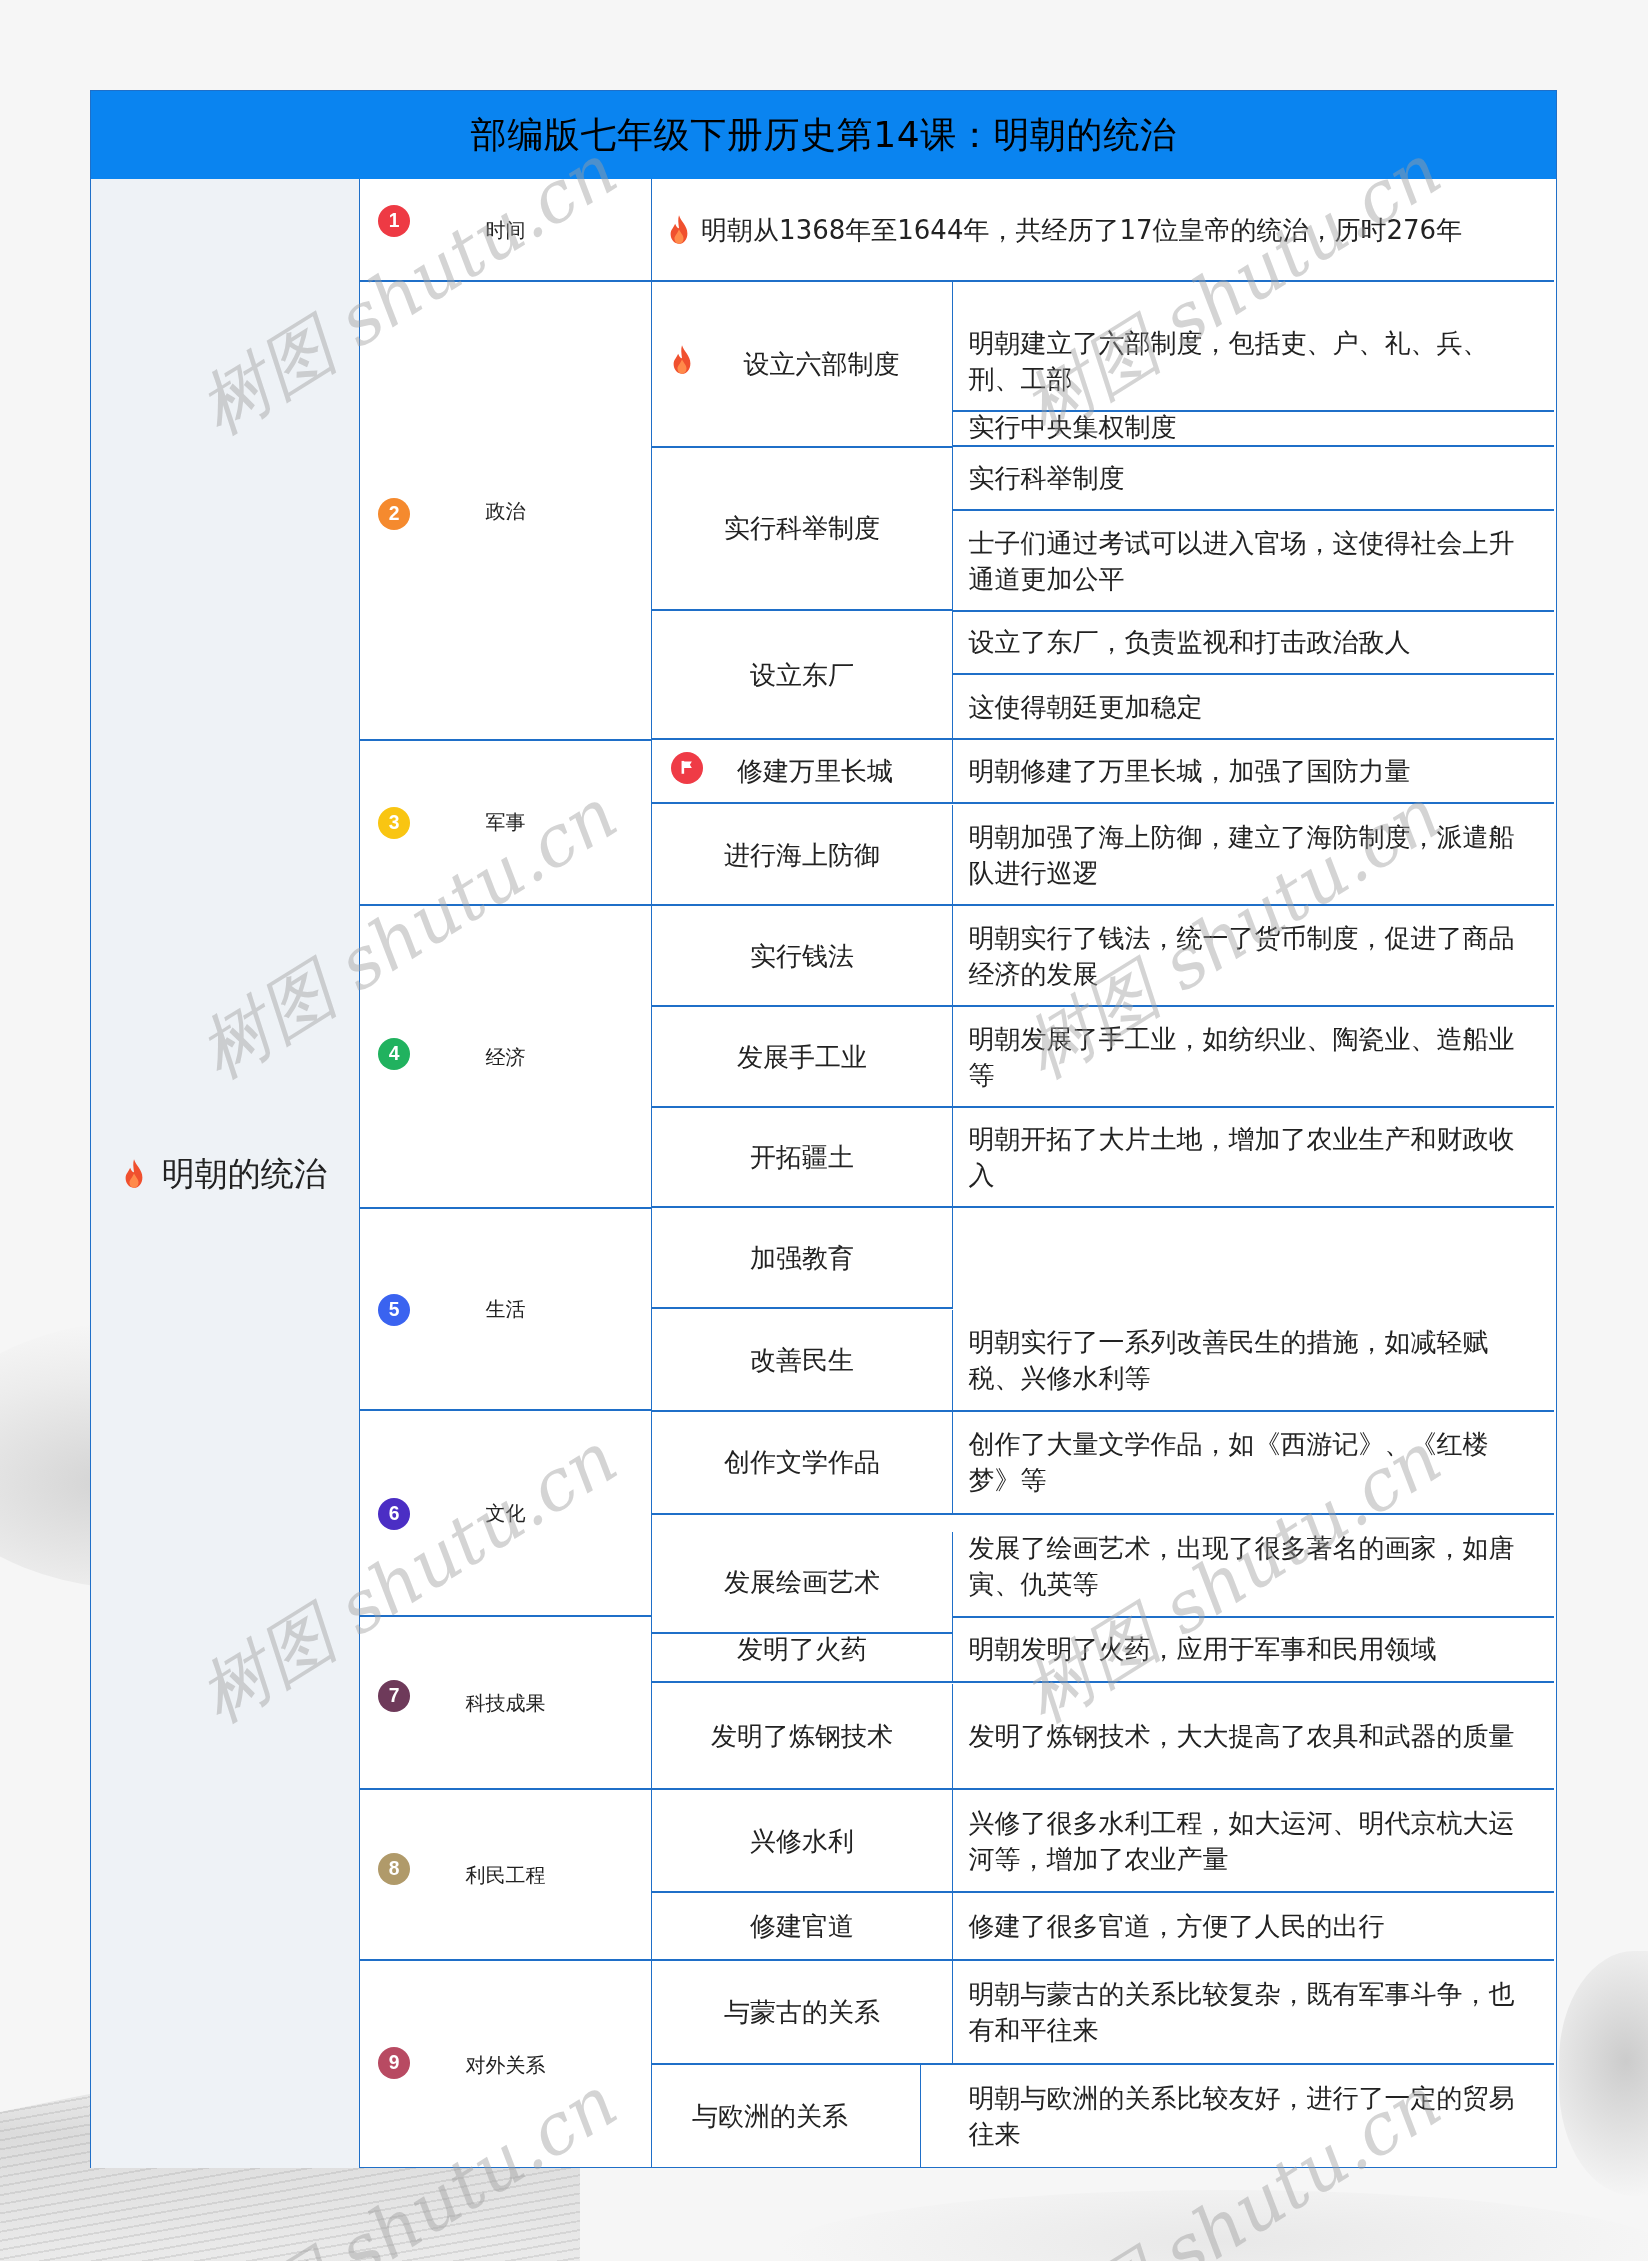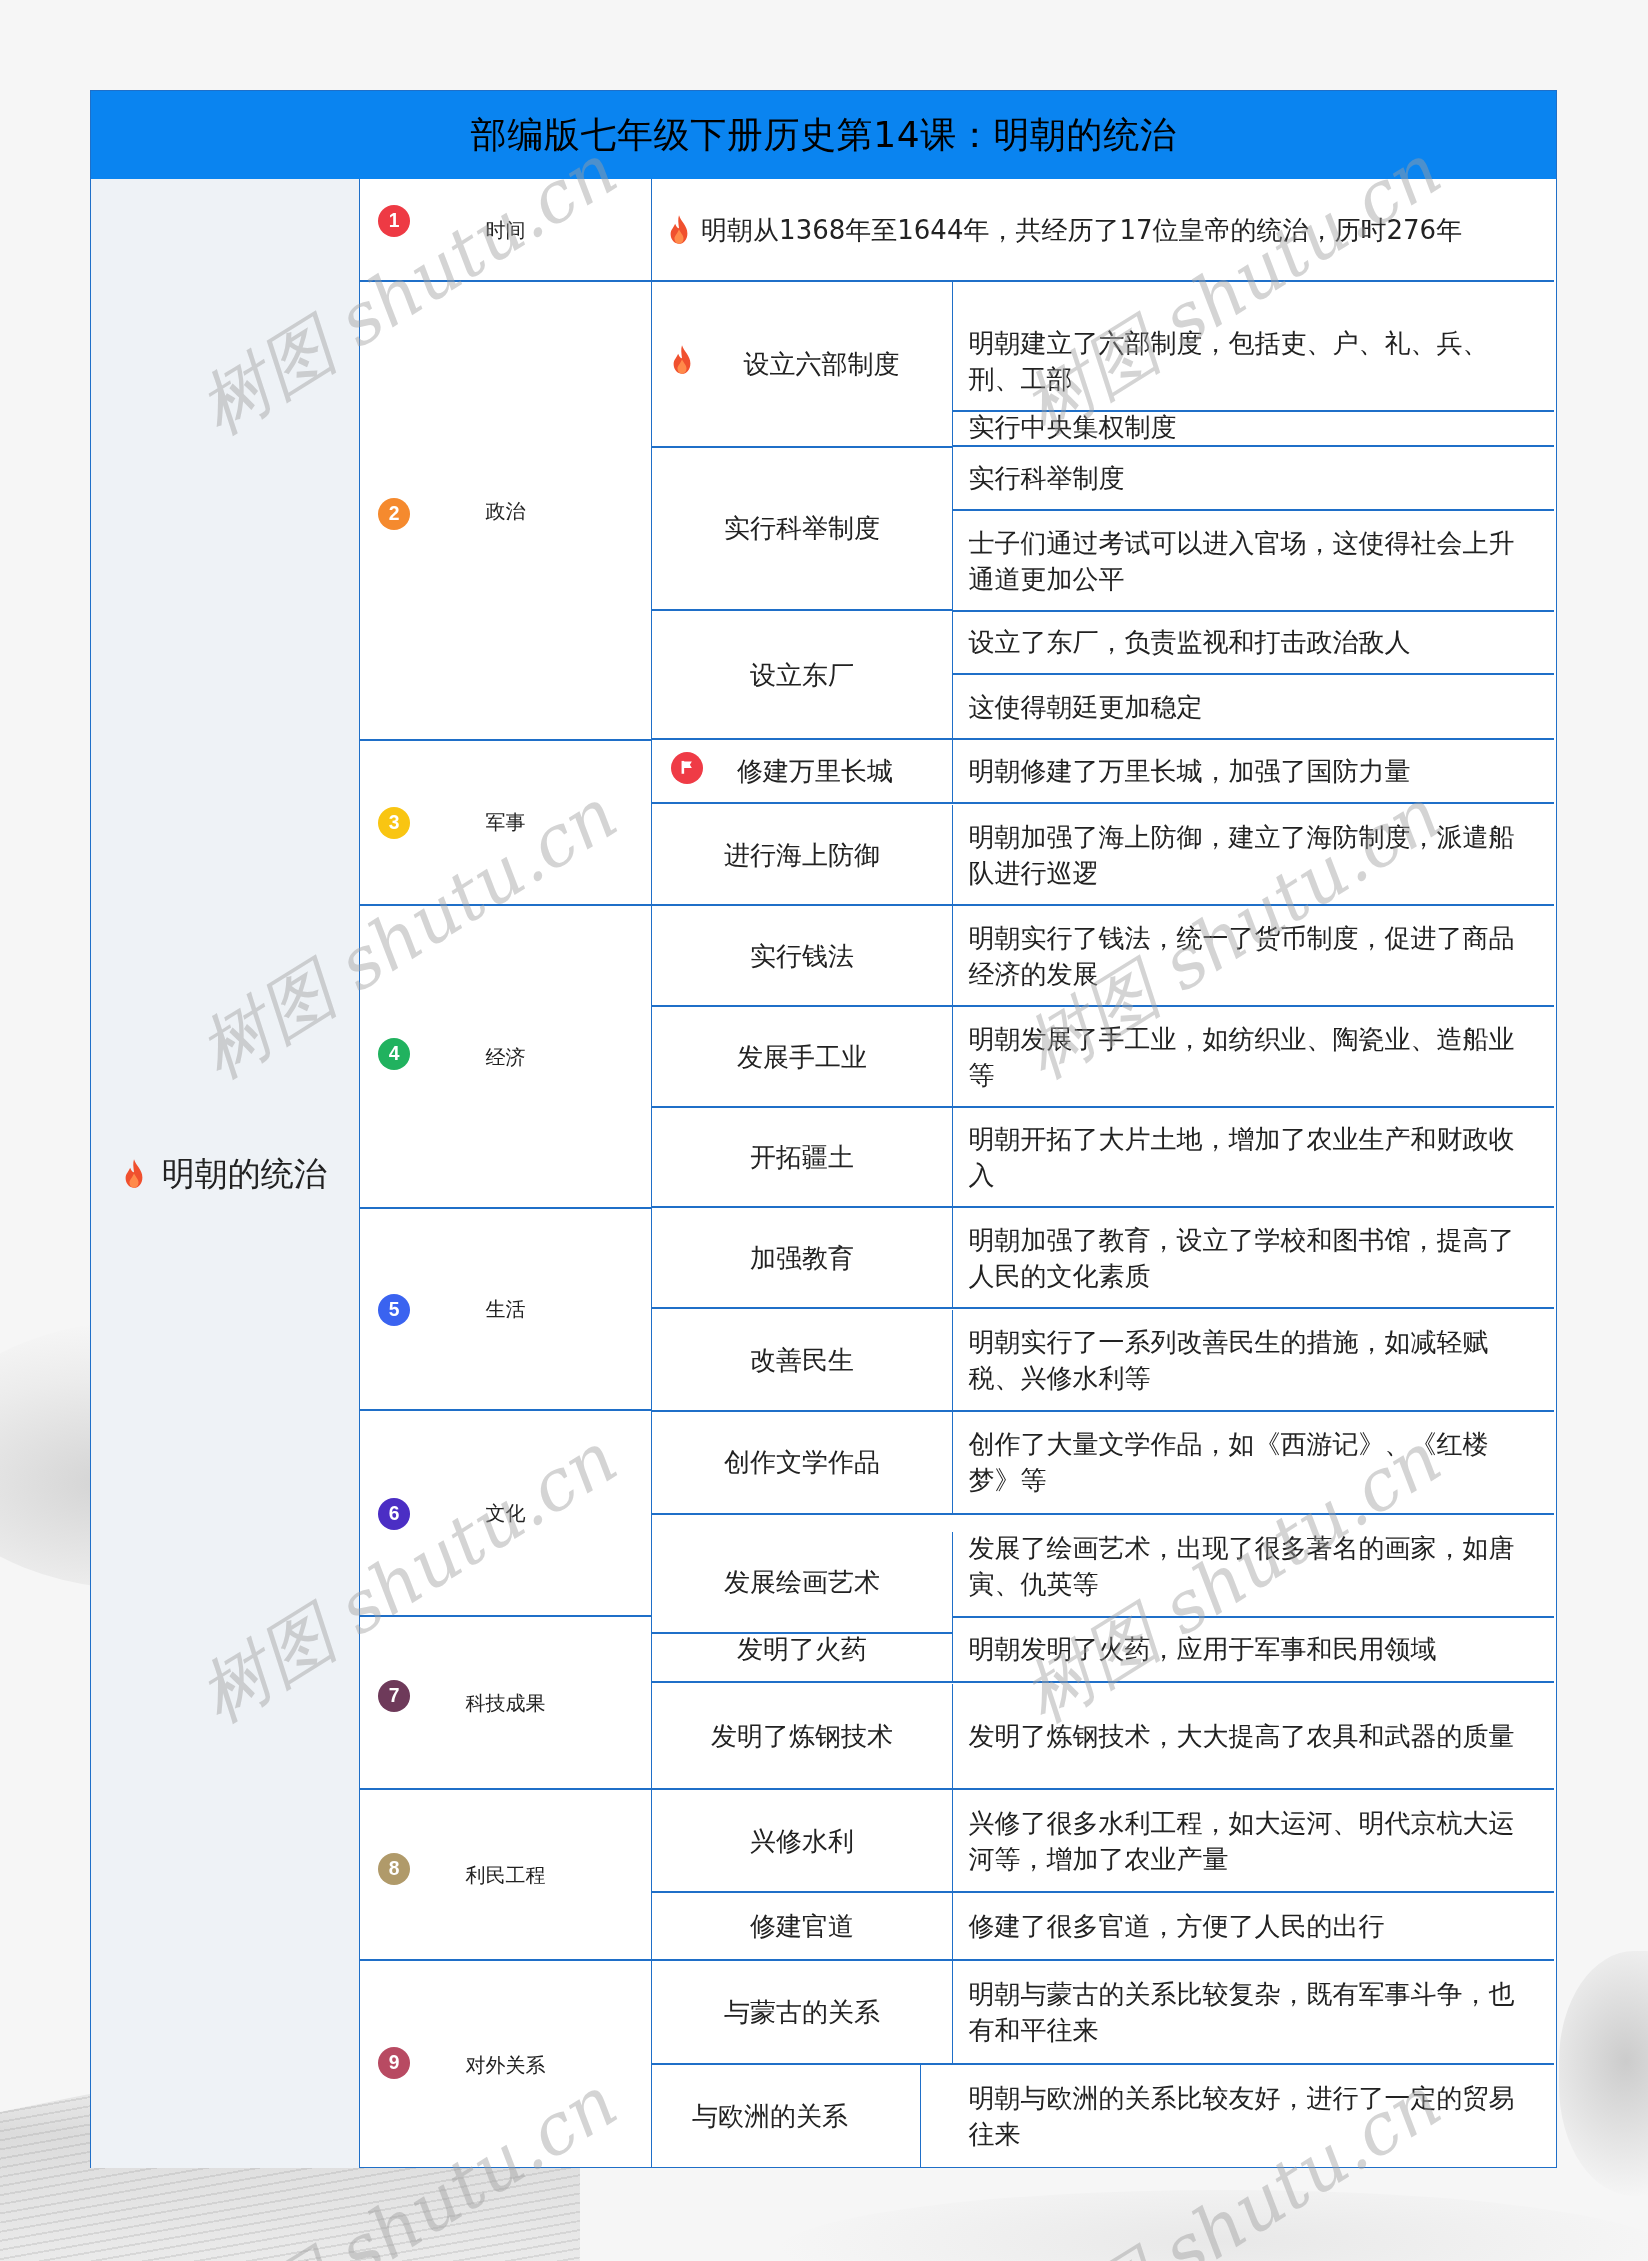--- a/index.html
+++ b/index.html
@@ -190,23 +190,20 @@
       <span>明朝开拓了大片土地，增加了农业生产和财政收入</span>
     </div>
 
   <div class="cell cat" style="left:269px; top:1117px; width:292px; height:203px;">
     <div class="badge" style="top:86px; background:#3a63f0;">5</div>
     <span class="cat-label">生活</span>
   </div>
   <div class="cell sub" style="left:561px; top:1117px; width:301px; height:101px;">
       <span>加强教育</span>
     </div>
-  <div class="cell det last-col" style="left:862px; top:1117px; width:601px; height:101px;">
-      <span>明朝加强了教育，设立了学校和图书馆，提高了人民的文化素质</span>
-    </div>
   <div class="cell sub" style="left:561px; top:1219px; width:301px; height:102px;">
       <span>改善民生</span>
     </div>
   <div class="cell det last-col" style="left:862px; top:1219px; width:601px; height:102px;">
       <span>明朝实行了一系列改善民生的措施，如减轻赋税、兴修水利等</span>
     </div>
 
   <div class="cell cat" style="left:269px; top:1320px; width:292px; height:206px;">
     <div class="badge" style="top:87px; background:#4b2ec4;">6</div>
     <span class="cat-label">文化</span>

